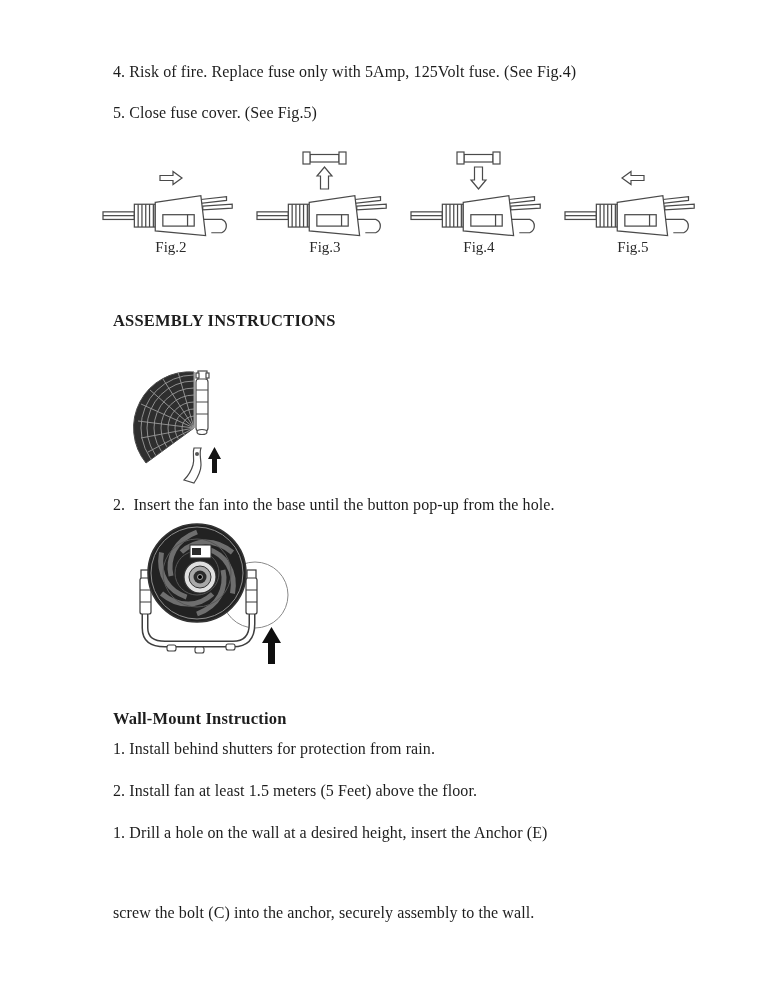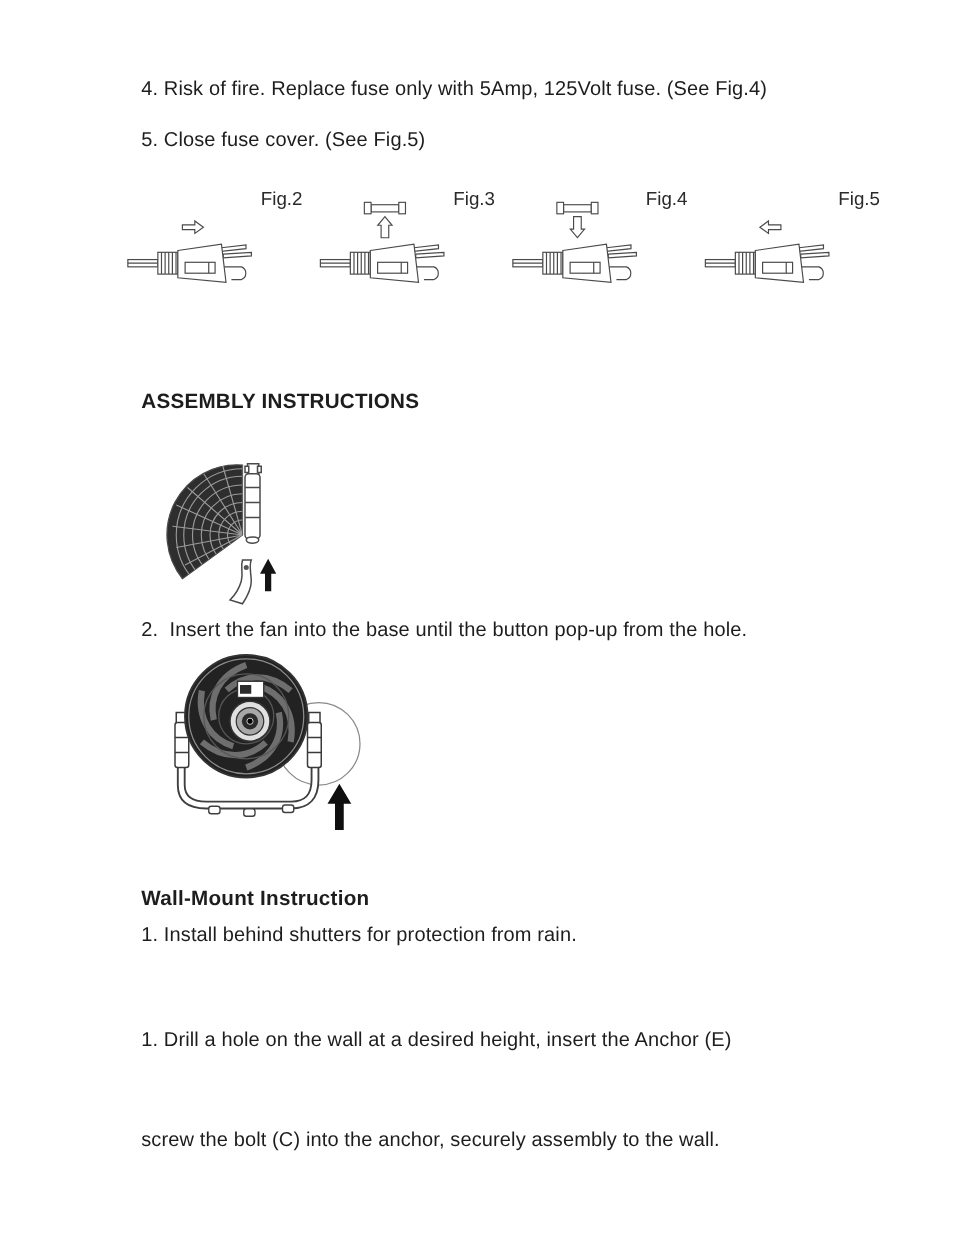--- a/index.html
+++ b/index.html
@@ -1,29 +1,29 @@
 <!DOCTYPE html>
 <html><head>
 <meta charset="utf-8">
 <style>
   html,body{margin:0;padding:0;background:#ffffff;}
   .page{
     position:relative;width:768px;height:994px;background:#ffffff;
-    font-family:Liberation Sans, sans-serif;color:#1d1d1d;overflow:hidden;
+    font-family:Liberation Serif, serif;color:#1d1d1d;overflow:hidden;
   }
   .tline{
     position:absolute;left:113px;font-size:16px;line-height:20px;
     white-space:pre-wrap;letter-spacing:0.1px;
   }
   .bold{font-weight:bold;font-size:16.5px;letter-spacing:0.2px;margin-top:12px;}
   .figrow{
     position:absolute;left:100px;top:150px;width:604px;
     display:flex;justify-content:space-between;
   }
-  .figcol{width:142px;display:flex;flex-direction:row;align-items:flex-start;}
+  .figcol{width:142px;display:flex;flex-direction:column;align-items:center;}
   .figlabel{font-size:15px;margin-top:1px;color:#2a2a2a;}
   .illus{position:absolute;}
   svg{display:block;}
 </style>
 </head>
 <body>
 
 <svg width="0" height="0" style="position:absolute" aria-hidden="true">
   <defs>
     <g id="plug" fill="#ffffff" stroke="#4a4a4a" stroke-width="1.3">
@@ -170,16 +170,17 @@
         <circle cx="69" cy="59" r="11" fill="#a8a8a8" stroke="#333333" stroke-width="1"></circle>
         <circle cx="69" cy="59" r="6.5" fill="#2b2b2b"></circle>
         <circle cx="69" cy="59" r="2.5" fill="#000000" stroke="#cccccc" stroke-width="0.8"></circle>
       </g>
     </g>
     <polygon points="131,125 140.5,109 150,125 144,125 144,146 137,146 137,125" fill="#0f0f0f"></polygon>
   </svg>
 
   <div class="tline bold" style="top:697px">Wall-Mount Instruction</div>
   <div class="tline" style="top:739px">1. Install behind shutters for protection from rain.</div>
+  <div class="tline" style="top:781px">2. Install fan at least 1.5 meters (5 Feet) above the floor.</div>
   <div class="tline" style="top:823px">1. Drill a hole on the wall at a desired height, insert the Anchor (E)</div>
   <div class="tline" style="top:903px">screw the bolt (C) into the anchor, securely assembly to the wall.</div>
 
 </div>
 
 </body></html>

